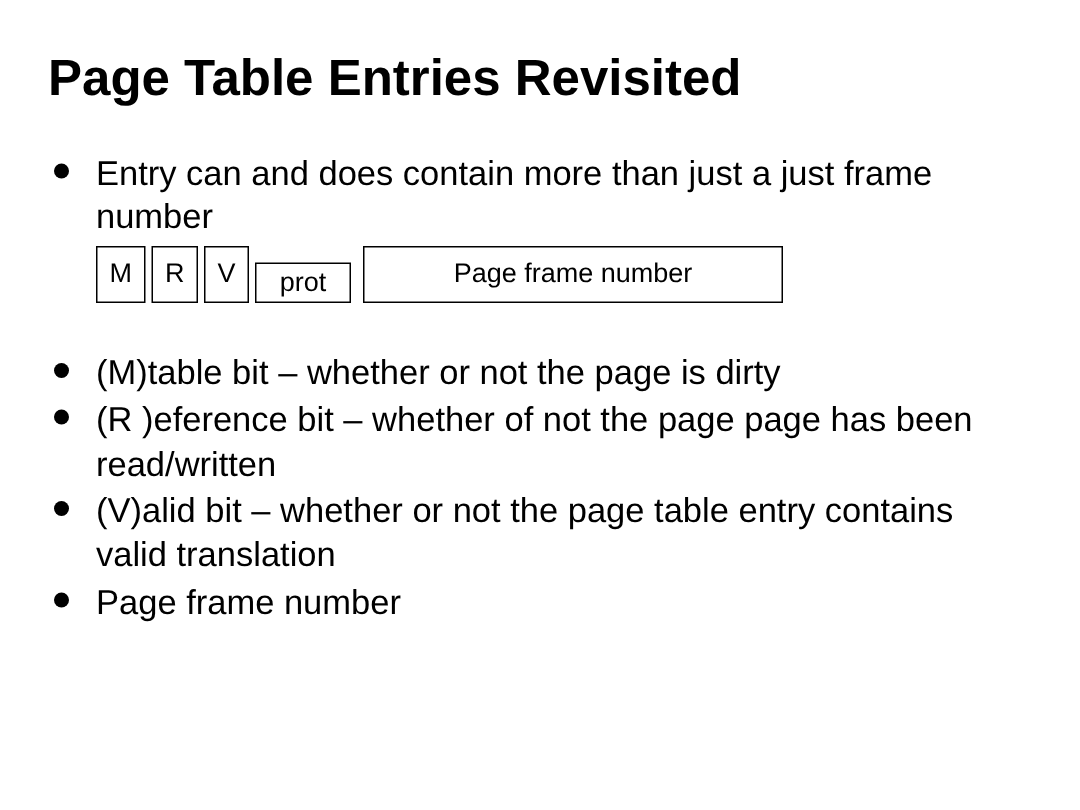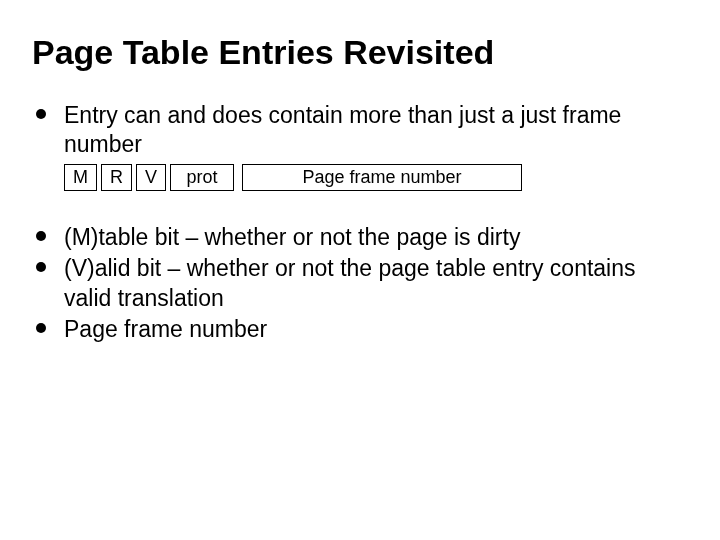--- a/index.html
+++ b/index.html
@@ -59,20 +59,21 @@
     min-width: 22px;
     box-sizing: border-box;
     display: flex;
     align-items: center;
     justify-content: center;
     margin-right: 4px;
     background: #fff;
   }
   .pte-cell.prot {
     min-width: 64px;
+    margin-top: 11px;
   }
   .pte-cell.pfn {
     min-width: 280px;
     margin-left: 4px;
   }
   .gap-after-first {
     height: 16px;
   }
 </style>
 </head>
@@ -91,17 +92,18 @@
     <div class="pte-cell">R</div>
     <div class="pte-cell">V</div>
     <div class="pte-cell prot">prot</div>
     <div class="pte-cell pfn">Page frame number</div>
   </div>
 
   <div class="gap-after-first"></div>
 
   <ul class="bullets">
     <li>(M)table bit – whether or not the page is dirty</li>
+    <li>(R )eference bit – whether of not the page page has been read/written</li>
     <li>(V)alid bit – whether or not the page table entry contains valid translation</li>
     <li>Page frame number</li>
   </ul>
 
 </div>
 
 </body></html>

